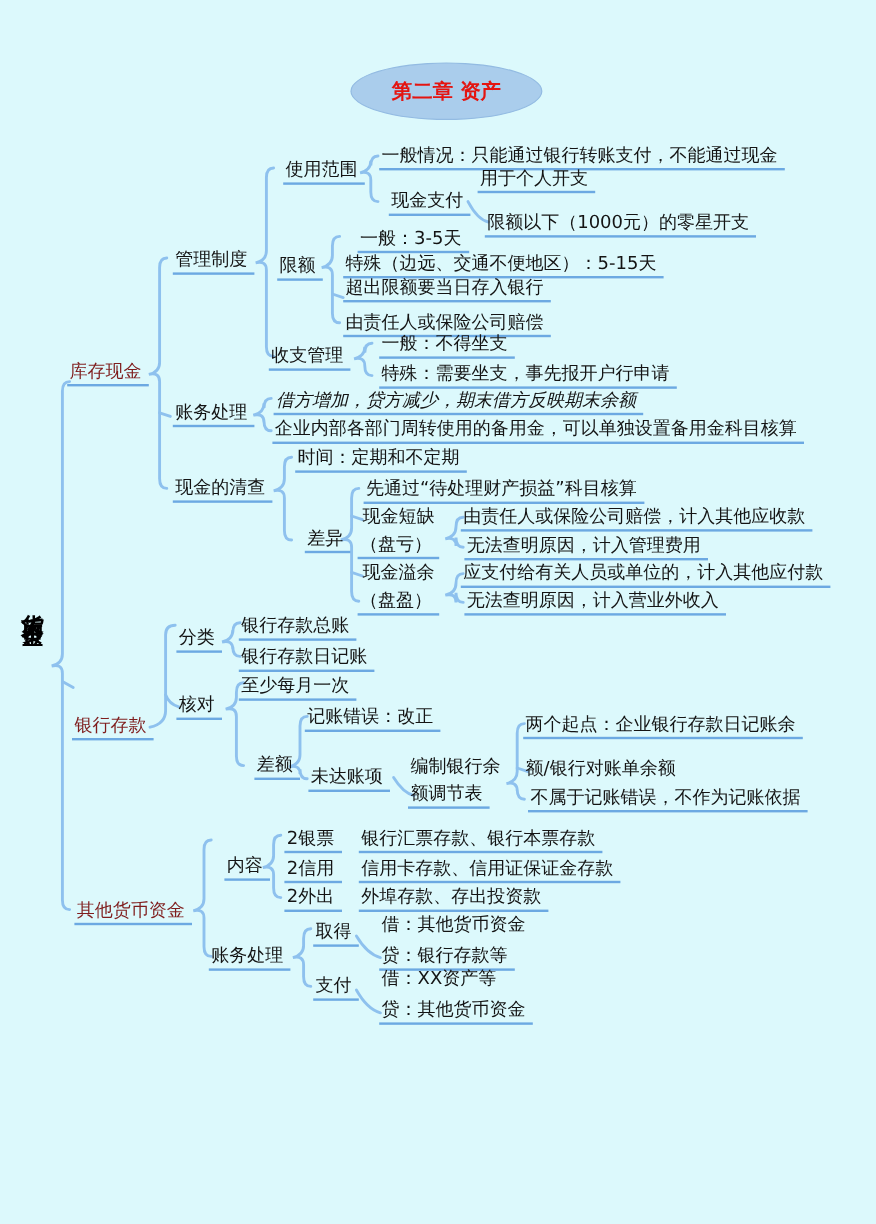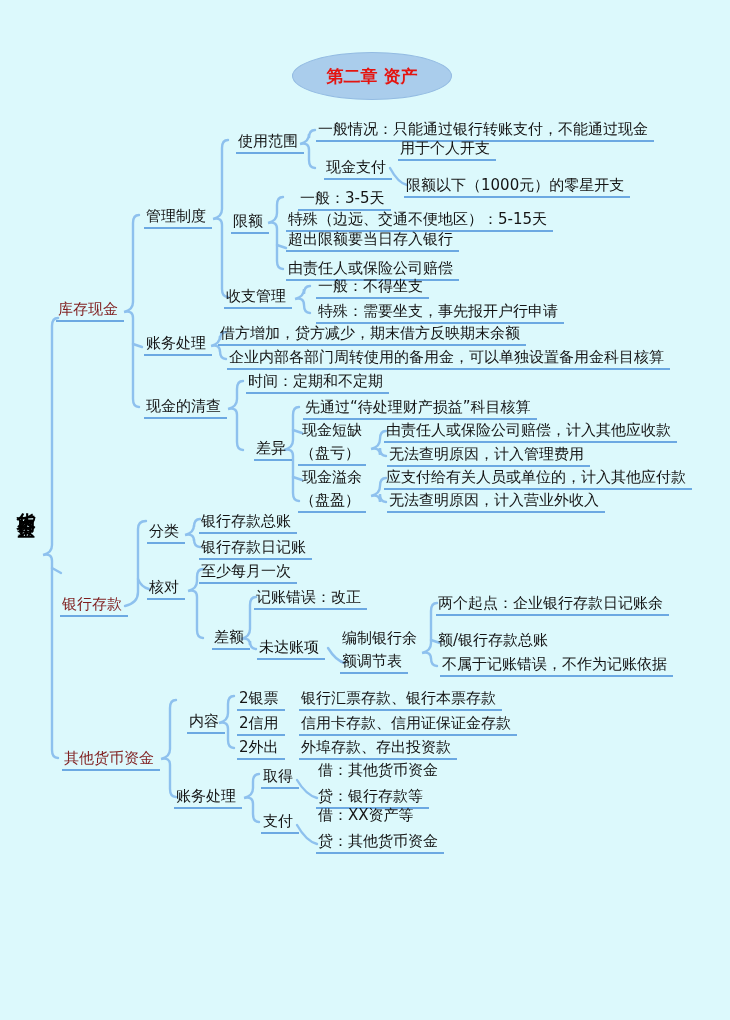--- a/index.html
+++ b/index.html
@@ -83,21 +83,21 @@
 <div class="node u" style="left:300px;top:189px;">一般：3-5天</div>
 <div class="node u" style="left:288px;top:210px;">特殊（边远、交通不便地区）：5-15天</div>
 <div class="node u" style="left:288px;top:230px;">超出限额要当日存入银行</div>
 <div class="node u" style="left:288px;top:259px;">由责任人或保险公司赔偿</div>
 
 <div class="node u" style="left:226px;top:287px;">收支管理</div>
 <div class="node u" style="left:318px;top:277px;">一般：不得坐支</div>
 <div class="node u" style="left:318px;top:302px;">特殊：需要坐支，事先报开户行申请</div>
 
 <div class="node u" style="left:146px;top:334px;">账务处理</div>
-<div class="node u" style="left:220px;top:324px;">借方增加，贷方减少，期末借方反映期末余额</div>
+<div class="node u" style="left:230px;top:324px;font-style:italic;">借方增加，贷方减少，期末借方反映期末余额</div>
 <div class="node u" style="left:229px;top:348px;">企业内部各部门周转使用的备用金，可以单独设置备用金科目核算</div>
 
 <div class="node u" style="left:146px;top:397px;">现金的清查</div>
 <div class="node u" style="left:248px;top:372px;">时间：定期和不定期</div>
 
 <div class="node u" style="left:256px;top:439px;">差异</div>
 <div class="node u" style="left:305px;top:398px;">先通过“待处理财产损益”科目核算</div>
 <div class="node" style="left:302px;top:421px;">现金短缺</div>
 <div class="node u" style="left:300px;top:444px;">（盘亏）</div>
 <div class="node u" style="left:386px;top:421px;">由责任人或保险公司赔偿，计入其他应收款</div>
@@ -115,21 +115,21 @@
 
 <div class="node u" style="left:149px;top:578px;">核对</div>
 <div class="node u" style="left:201px;top:562px;">至少每月一次</div>
 <div class="node u" style="left:256px;top:588px;">记账错误：改正</div>
 
 <div class="node u" style="left:214px;top:628px;">差额</div>
 <div class="node u" style="left:259px;top:638px;">未达账项</div>
 <div class="node" style="left:342px;top:629px;">编制银行余</div>
 <div class="node u" style="left:342px;top:652px;">额调节表</div>
 <div class="node u" style="left:438px;top:594px;">两个起点：企业银行存款日记账余</div>
-<div class="node" style="left:438px;top:631px;">额/银行存款总账</div>
+<div class="node" style="left:438px;top:631px;">额/银行对账单余额</div>
 <div class="node u" style="left:442px;top:655px;">不属于记账错误，不作为记账依据</div>
 
 <div class="node u b" style="left:64px;top:749px;text-align:center;">其他货币资金</div>
 
 <div class="node u" style="left:189px;top:712px;">内容</div>
 <div class="node u" style="left:239px;top:689px;">2银票</div>
 <div class="node u" style="left:301px;top:689px;">银行汇票存款、银行本票存款</div>
 <div class="node u" style="left:239px;top:714px;text-align:center;">2信用</div>
 <div class="node u" style="left:301px;top:714px;">信用卡存款、信用证保证金存款</div>
 <div class="node u" style="left:239px;top:738px;">2外出</div>

